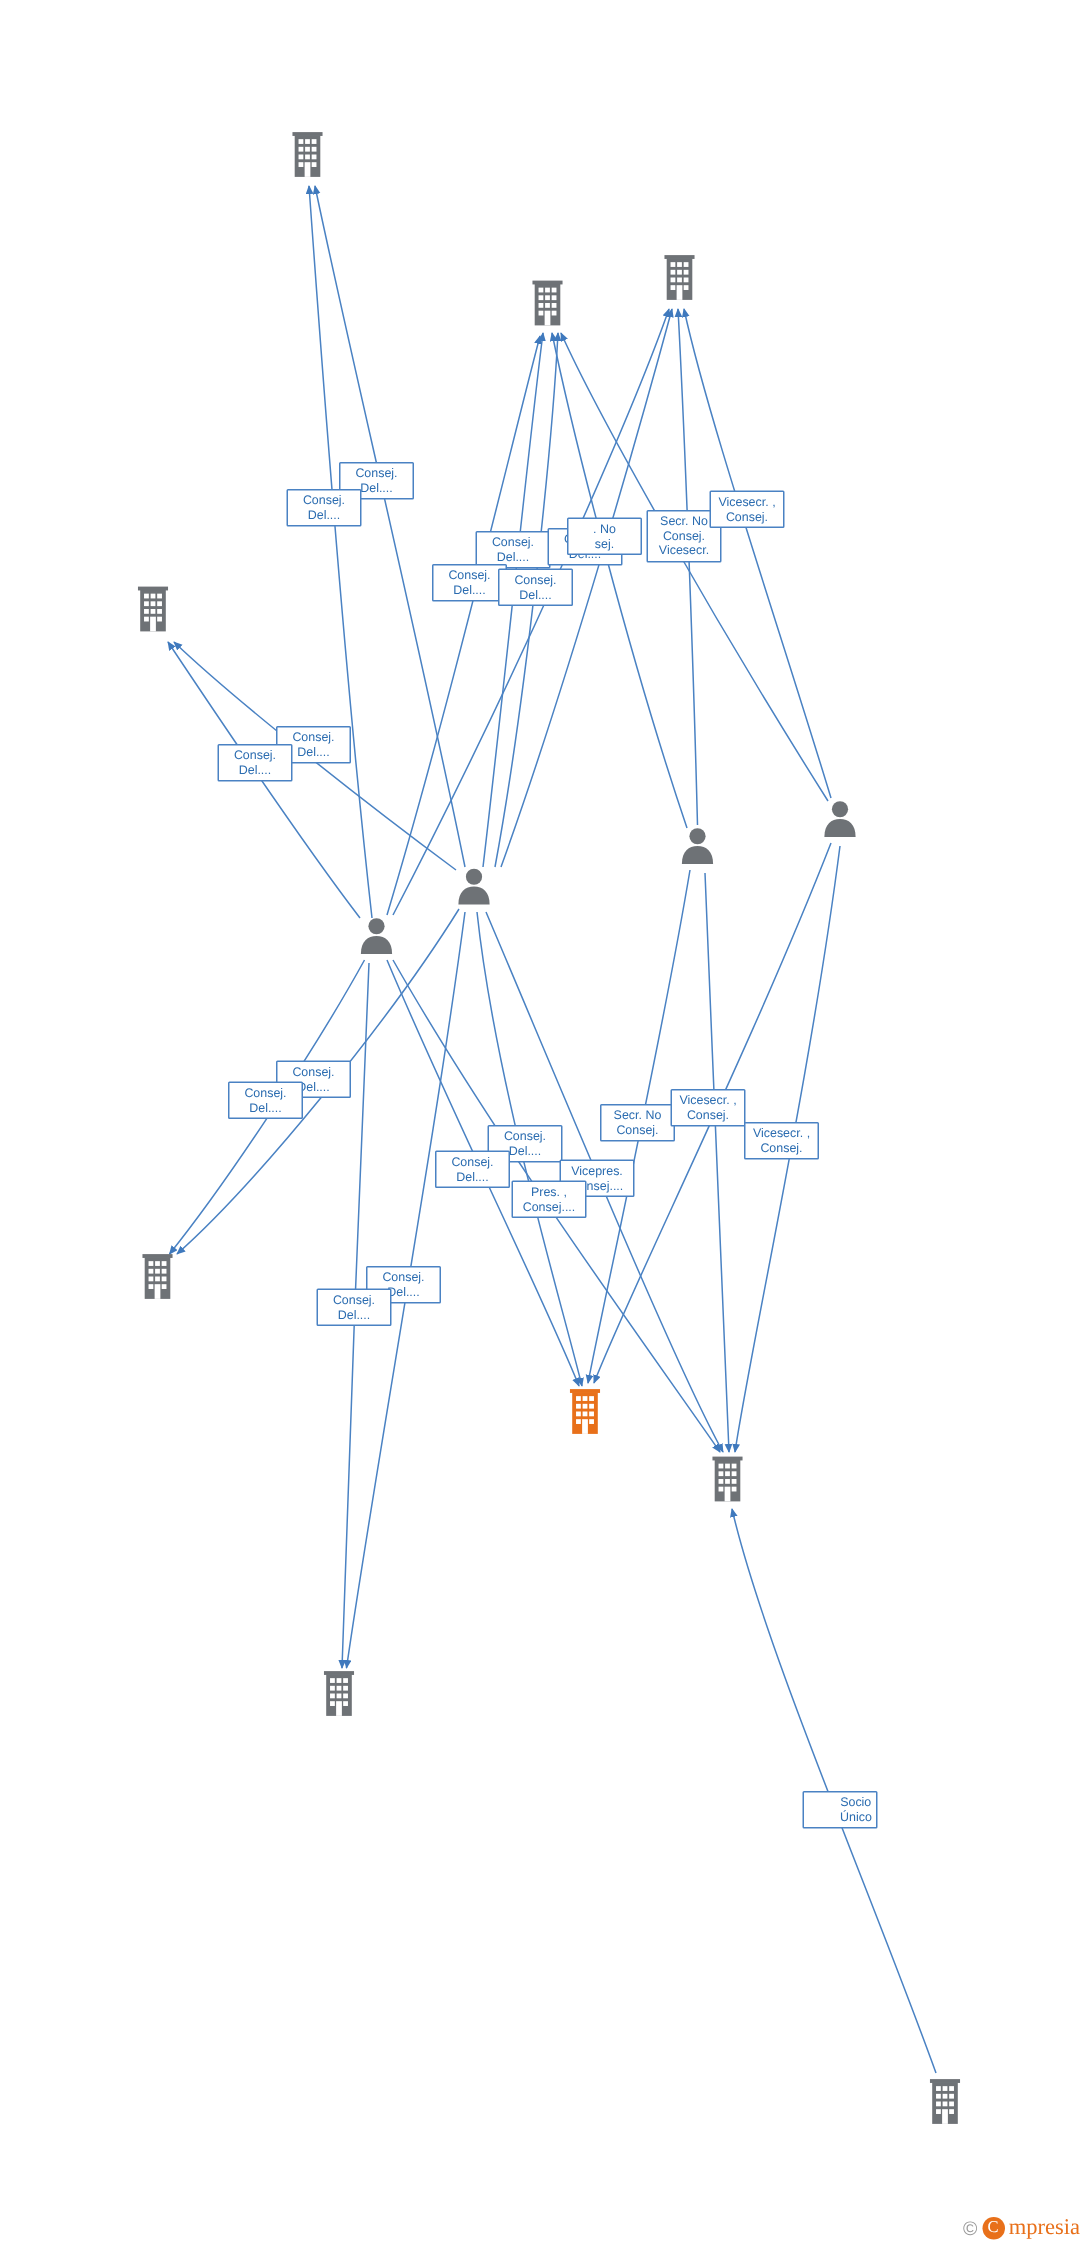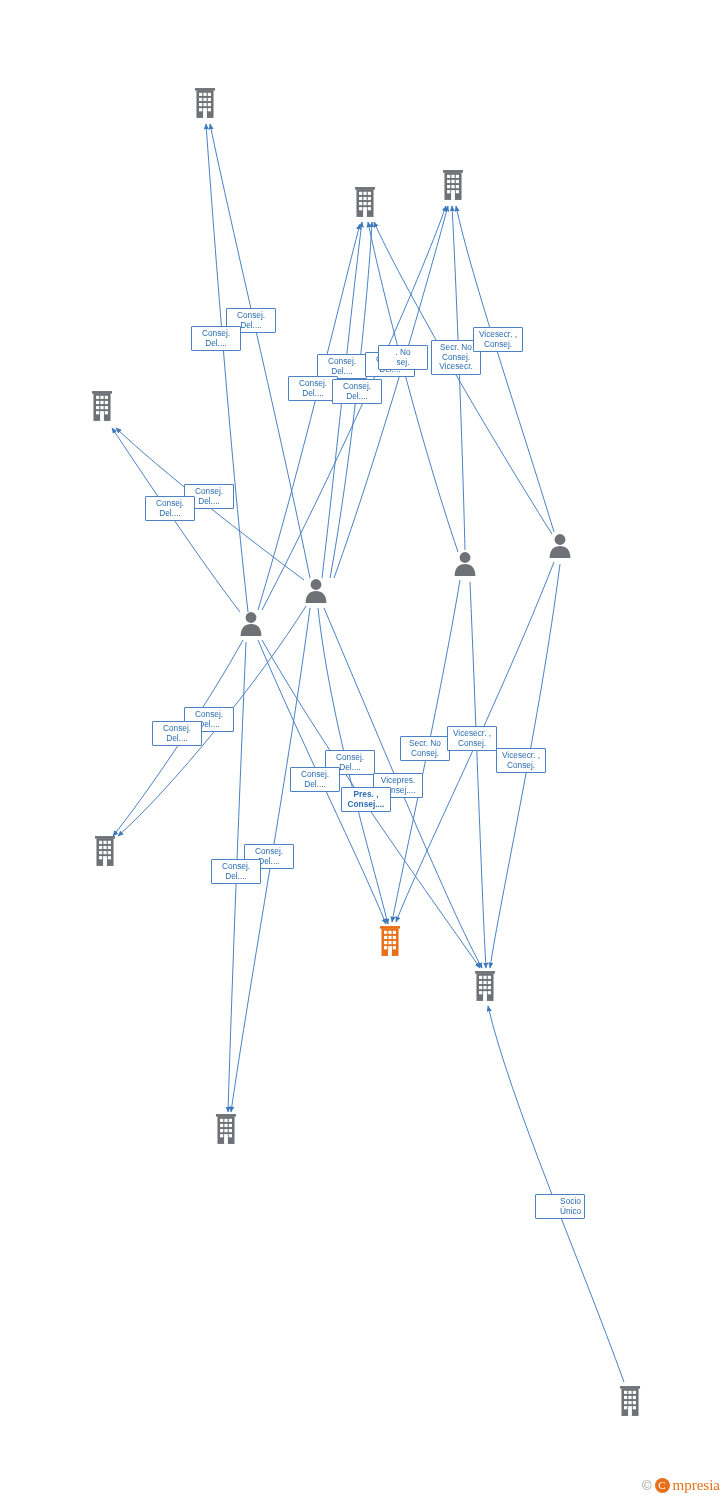--- a/index.html
+++ b/index.html
@@ -150,21 +150,21 @@
       <div class="reltag" style="left: 184px; top: 707px; width: 50px;">Consej.
 Del....</div>
       <div class="reltag" style="left: 152px; top: 721px; width: 50px;">Consej.
 Del....</div>
       <div class="reltag" style="left: 325px; top: 750px; width: 50px;">Consej.
 Del....</div>
       <div class="reltag" style="left: 290px; top: 767px; width: 50px;">Consej.
 Del....</div>
       <div class="reltag" style="left: 373px; top: 773px; width: 50px;">Vicepres.
 Consej....</div>
-      <div class="reltag" style="left: 341px; top: 787px; width: 50px; font-weight: bold;">Pres. ,
+      <div class="reltag" style="left: 341px; top: 787px; width: 50px;">Pres. ,
 Consej....</div>
       <div class="reltag" style="left: 400px; top: 736px; width: 50px;">Secr.  No
 Consej.</div>
       <div class="reltag" style="left: 447px; top: 726px; width: 50px;">Vicesecr. ,
 Consej.</div>
       <div class="reltag" style="left: 496px; top: 748px; width: 50px;">Vicesecr. ,
 Consej.</div>
       <div class="reltag" style="left: 244px; top: 844px; width: 50px;">Consej.
 Del....</div>
       <div class="reltag" style="left: 211px; top: 859px; width: 50px;">Consej.

